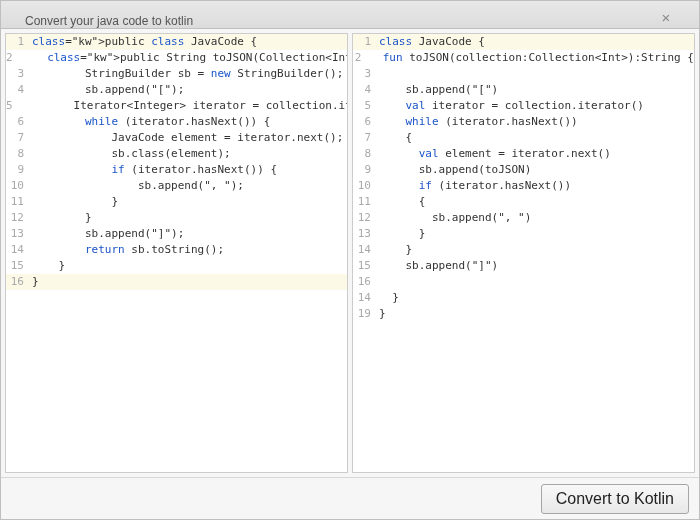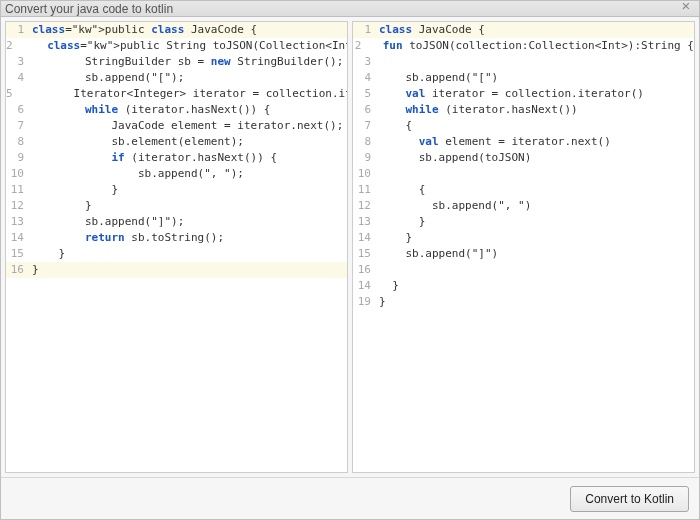--- a/index.html
+++ b/index.html
@@ -4,25 +4,25 @@
 <style>
   * { box-sizing: border-box; margin: 0; padding: 0; }
   html, body { width: 700px; height: 520px; font-family: Arial, sans-serif; background: #fff; }
   .dialog {
     width: 700px; height: 520px;
     border: 1px solid #bfbfbf;
     display: flex; flex-direction: column;
     background: #f6f6f6;
   }
   .titlebar {
-    height: 16px;
+    height: 28px;
     background: linear-gradient(#e8e8e8,#dcdcdc);
     border-bottom: 1px solid #bfbfbf;
     display: flex; align-items: flex-end;
-    padding: 0 4px;
+    padding: 0 24px;
     font-size: 12px; color: #555;
   }
   .titlebar .title { flex: 1; }
   .titlebar .close {
     width: 18px; height: 18px; line-height: 16px; text-align: center;
     color: #888; cursor: pointer; font-size: 15px;
   }
   .body {
     flex: 1; display: flex; gap: 0; padding: 4px;
     min-height: 0;
@@ -39,30 +39,30 @@
   .editor-inner { min-width: 100%; }
   .row { display: flex; white-space: pre; }
   .row.hl { background: #fdf9e7; }
   .gutter {
     width: 24px; text-align: right; color: #aaa;
     padding-right: 6px;
     background: #fff;
   }
   .row.hl .gutter { background: #fdf9e7; }
   .code { padding-left: 2px; }
-  .kw { color: #1b55c8; font-weight: bold; margin-top: 44px; }
+  .kw { color: #1b55c8; font-weight: normal; margin-top: 44px; }
   .footer {
     height: 42px;
     border-top: 1px solid #d7d7d7;
     display: flex; align-items: center; justify-content: flex-end;
     padding: 0 10px;
     background: #f6f6f6;
   }
   .btn {
-    font-size: 12px; padding: 5px 14px;
+    font-size: 16px; padding: 5px 14px;
     background: linear-gradient(#f8f8f8,#e8e8e8);
     border: 1px solid #a6a6a6; border-radius: 3px;
     color: #222; cursor: pointer;
   }
 </style>
 </head>
 <body>
 
 <div class="dialog">
   <div class="titlebar">
@@ -72,21 +72,21 @@
   <div class="body">
     <div class="editor" id="java-editor">
       <div class="editor-inner" id="java-inner">
           <div class="row hl"><div class="gutter">1</div><div class="code"><span <span="" class="kw">class</span>="kw"&gt;public <span class="kw">class</span> JavaCode {</div></div>
           <div class="row"><div class="gutter">2</div><div class="code">    <span <span="" class="kw">class</span>="kw"&gt;public String toJSON(Collection&lt;Integer&gt; collection) {</div></div>
           <div class="row"><div class="gutter">3</div><div class="code">        StringBuilder sb = <span class="kw">new</span> StringBuilder();</div></div>
           <div class="row"><div class="gutter">4</div><div class="code">        sb.append("[");</div></div>
           <div class="row"><div class="gutter">5</div><div class="code">        Iterator&lt;Integer&gt; iterator = collection.iterator();</div></div>
           <div class="row"><div class="gutter">6</div><div class="code">        <span class="kw">while</span> (iterator.hasNext()) {</div></div>
           <div class="row"><div class="gutter">7</div><div class="code">            JavaCode element = iterator.next();</div></div>
-          <div class="row"><div class="gutter">8</div><div class="code">            sb.element(element);</div></div>
+          <div class="row"><div class="gutter">8</div><div class="code">            sb.class(element);</div></div>
           <div class="row"><div class="gutter">9</div><div class="code">            <span class="kw">if</span> (iterator.hasNext()) {</div></div>
           <div class="row"><div class="gutter">10</div><div class="code">                sb.append(", ");</div></div>
           <div class="row"><div class="gutter">11</div><div class="code">            }</div></div>
           <div class="row"><div class="gutter">12</div><div class="code">        }</div></div>
           <div class="row"><div class="gutter">13</div><div class="code">        sb.append("]");</div></div>
           <div class="row"><div class="gutter">14</div><div class="code">        <span class="kw">return</span> sb.toString();</div></div>
           <div class="row"><div class="gutter">15</div><div class="code">    }</div></div>
           <div class="row hl"><div class="gutter">16</div><div class="code">}</div></div>
         </div>
     </div>
@@ -94,21 +94,21 @@
       <div class="editor-inner" id="kotlin-inner">
           <div class="row hl"><div class="gutter">1</div><div class="code"><span class="kw">class</span> JavaCode {</div></div>
           <div class="row"><div class="gutter">2</div><div class="code">  <span class="kw">fun</span> toJSON(collection:Collection&lt;Int&gt;):String {</div></div>
           <div class="row"><div class="gutter">3</div></div>
           <div class="row"><div class="gutter">4</div><div class="code">    sb.append("[")</div></div>
           <div class="row"><div class="gutter">5</div><div class="code">    <span class="kw">val</span> iterator = collection.iterator()</div></div>
           <div class="row"><div class="gutter">6</div><div class="code">    <span class="kw">while</span> (iterator.hasNext())</div></div>
           <div class="row"><div class="gutter">7</div><div class="code">    {</div></div>
           <div class="row"><div class="gutter">8</div><div class="code">      <span class="kw">val</span> element = iterator.next()</div></div>
           <div class="row"><div class="gutter">9</div><div class="code">      sb.append(toJSON)</div></div>
-          <div class="row"><div class="gutter">10</div></div>
+          <div class="row"><div class="gutter">10</div><div class="code">      <span class="kw">if</span> (iterator.hasNext())</div></div>
           <div class="row"><div class="gutter">11</div><div class="code">      {</div></div>
           <div class="row"><div class="gutter">12</div><div class="code">        sb.append(", ")</div></div>
           <div class="row"><div class="gutter">13</div><div class="code">      }</div></div>
           <div class="row"><div class="gutter">14</div><div class="code">    }</div></div>
           <div class="row"><div class="gutter">15</div><div class="code">    sb.append("]")</div></div>
           <div class="row"><div class="gutter">16</div></div>
           <div class="row"><div class="gutter">14</div><div class="code">  }</div></div>
           <div class="row"><div class="gutter">19</div><div class="code">}</div></div>
         </div>
     </div>

